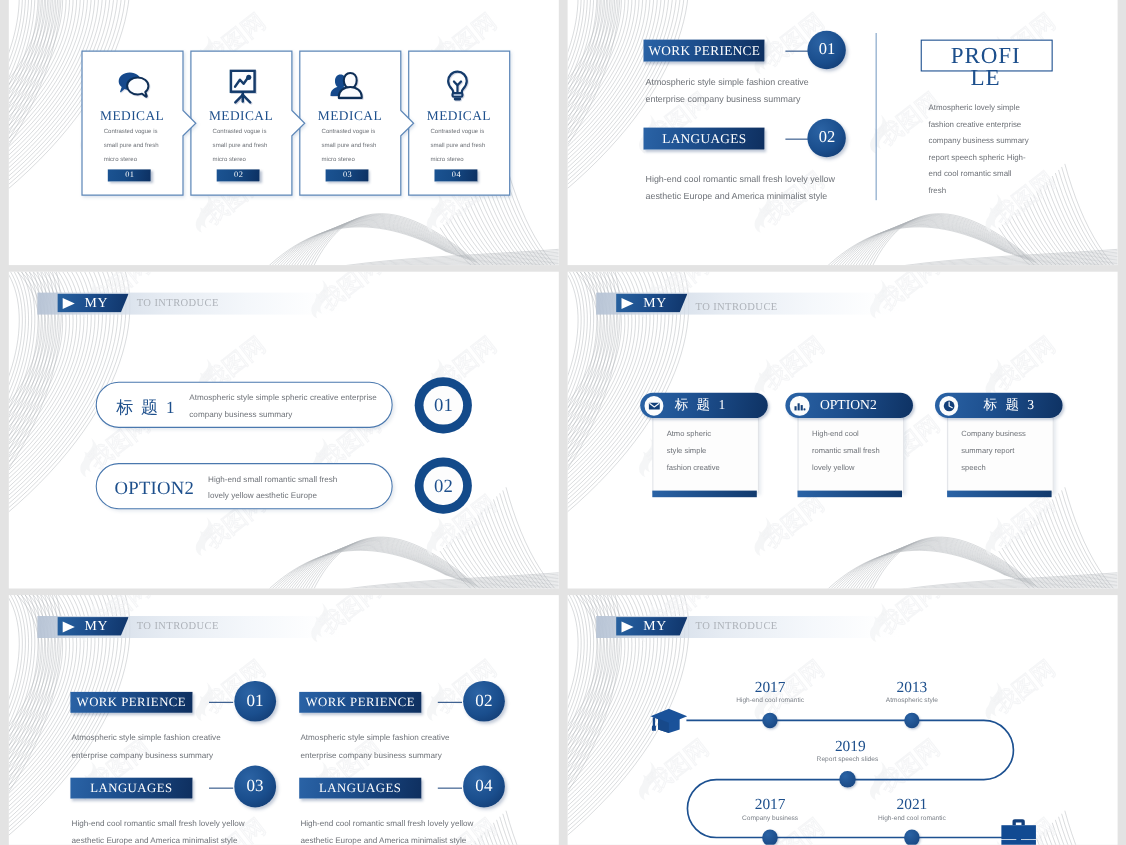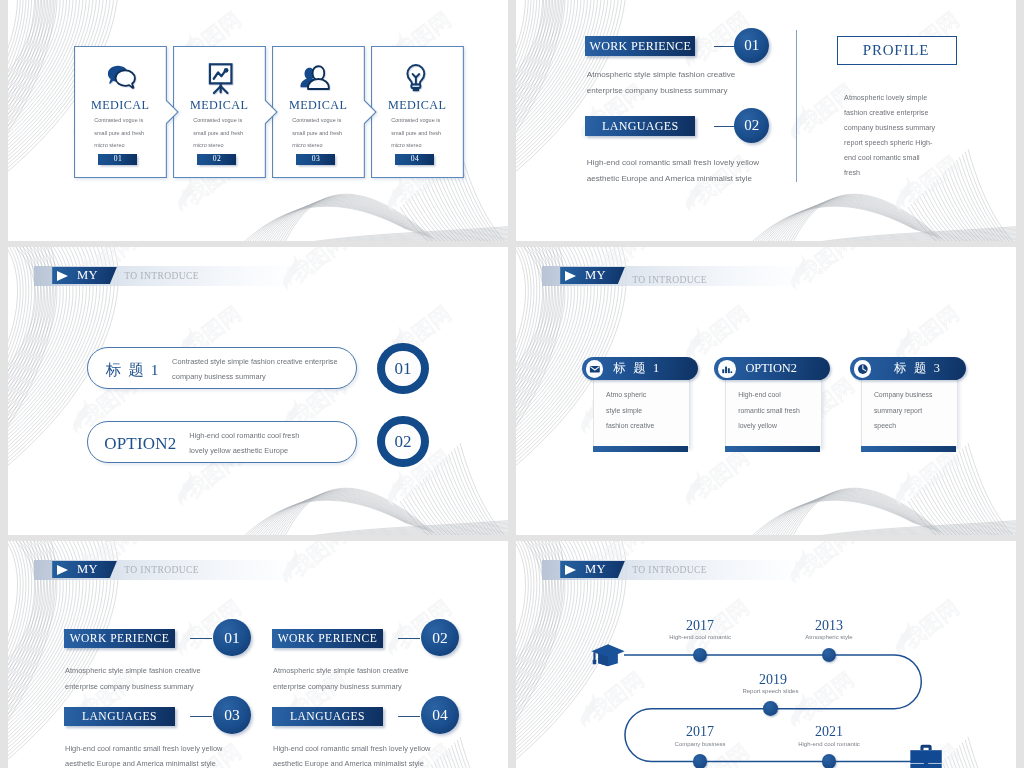--- a/index.html
+++ b/index.html
@@ -45,21 +45,21 @@
   .circ{position:absolute;border-radius:50%;color:#fff;text-align:center;
         background:radial-gradient(circle at 35% 30%,#2b63a4 0%,#1a4e8d 55%,#0f3468 100%);
         box-shadow:1.8px 2px 3px rgba(35,65,115,.28);font-family:"Liberation Serif",serif;}
   .ptxt{position:absolute;color:#6e7278;font-family:Liberation Sans, sans-serif;}
   .hline{position:absolute;height:1px;background:#2b5285;}
 
   
   #s2 .divider{position:absolute;width:1px;background:#7ea0c5;}
   .profbox{position:absolute;border:1.6px solid #1c4f8f;background:#fff;}
   .proftitle{position:absolute;text-align:center;color:#1d4f8c;word-break:break-all;
-             font-size:15px;font-family:"Liberation Serif",serif;line-height:19.5px;letter-spacing:.8px;}
+             font-size:21px;font-family:"Liberation Serif",serif;line-height:19.5px;letter-spacing:.8px;}
 
   
   .banner{position:absolute;left:25.9px;top:18.5px;width:278px;height:20px;
           background:linear-gradient(93deg,rgba(181,194,212,.95) 0%,rgba(203,214,228,.86) 18%,
                      rgba(224,231,240,.8) 42%,rgba(238,243,249,.6) 70%,rgba(250,252,254,.18) 92%,rgba(255,255,255,0) 100%);}
   .btag{position:absolute;left:44.2px;top:19.8px;width:64.8px;height:17.2px;
         background:linear-gradient(102deg,#27619f 0%,#1d4f8e 42%,#0f3469 100%);
         -webkit-clip-path:polygon(0 0,100% 0,89% 100%,0 100%);clip-path:polygon(0 0,100% 0,89% 100%,0 100%);
         box-shadow:1.5px 1.6px 2px rgba(35,65,115,.28);}
   .btag-play{position:absolute;left:5.3px;top:3.8px;width:0;height:0;
@@ -695,28 +695,28 @@
       <div class="s3body">
           <div class="banner"></div>
           <div class="btag">
             <div class="btag-play"></div>
             <div class="btag-label">MY</div>
           </div>
           <div class="bsub">TO INTRODUCE</div>
           <div class="pill" style="left:78.5px;top:99.5px;width:268.8px;height:40.5px;"></div>
           <div class="pill-title" style="left:97.7px;top:112.5px;font-size:15.5px;letter-spacing:1.6px;">标 题 1</div>
           <div class="ptxt" style="left:164.1px;top:106.5px;width:200px;font-size:7.4px;line-height:15.2px;">
-            <div>Contrasted style simple fashion creative enterprise</div>
+            <div>Atmospheric style simple spheric creative enterprise</div>
             <div>company business summary</div>
           </div>
           <div class="ring" style="left:377.4px;top:104.1px;width:35.4px;height:35.4px;line-height:35.4px;font-size:17px;">01</div>
           <div class="pill" style="left:78.5px;top:173.8px;width:268.8px;height:40.5px;"></div>
           <div class="pill-title" style="left:96.2px;top:186.8px;font-size:17px;letter-spacing:0.2px;">OPTION2</div>
           <div class="ptxt" style="left:181.2px;top:180.8px;width:200px;font-size:7.4px;line-height:15.2px;">
-            <div>High-end cool romantic cool fresh</div>
+            <div>High-end small romantic small fresh</div>
             <div>lovely yellow aesthetic Europe</div>
           </div>
           <div class="ring" style="left:377.4px;top:176.7px;width:35.4px;height:35.4px;line-height:35.4px;font-size:17px;">02</div>
         </div>
     </div>
   </div>
 
   <div class="slide" id="s4">
     <div class="canvas">
       <div class="deco"><svg width="500" height="288" viewBox="0 0 500 288">

